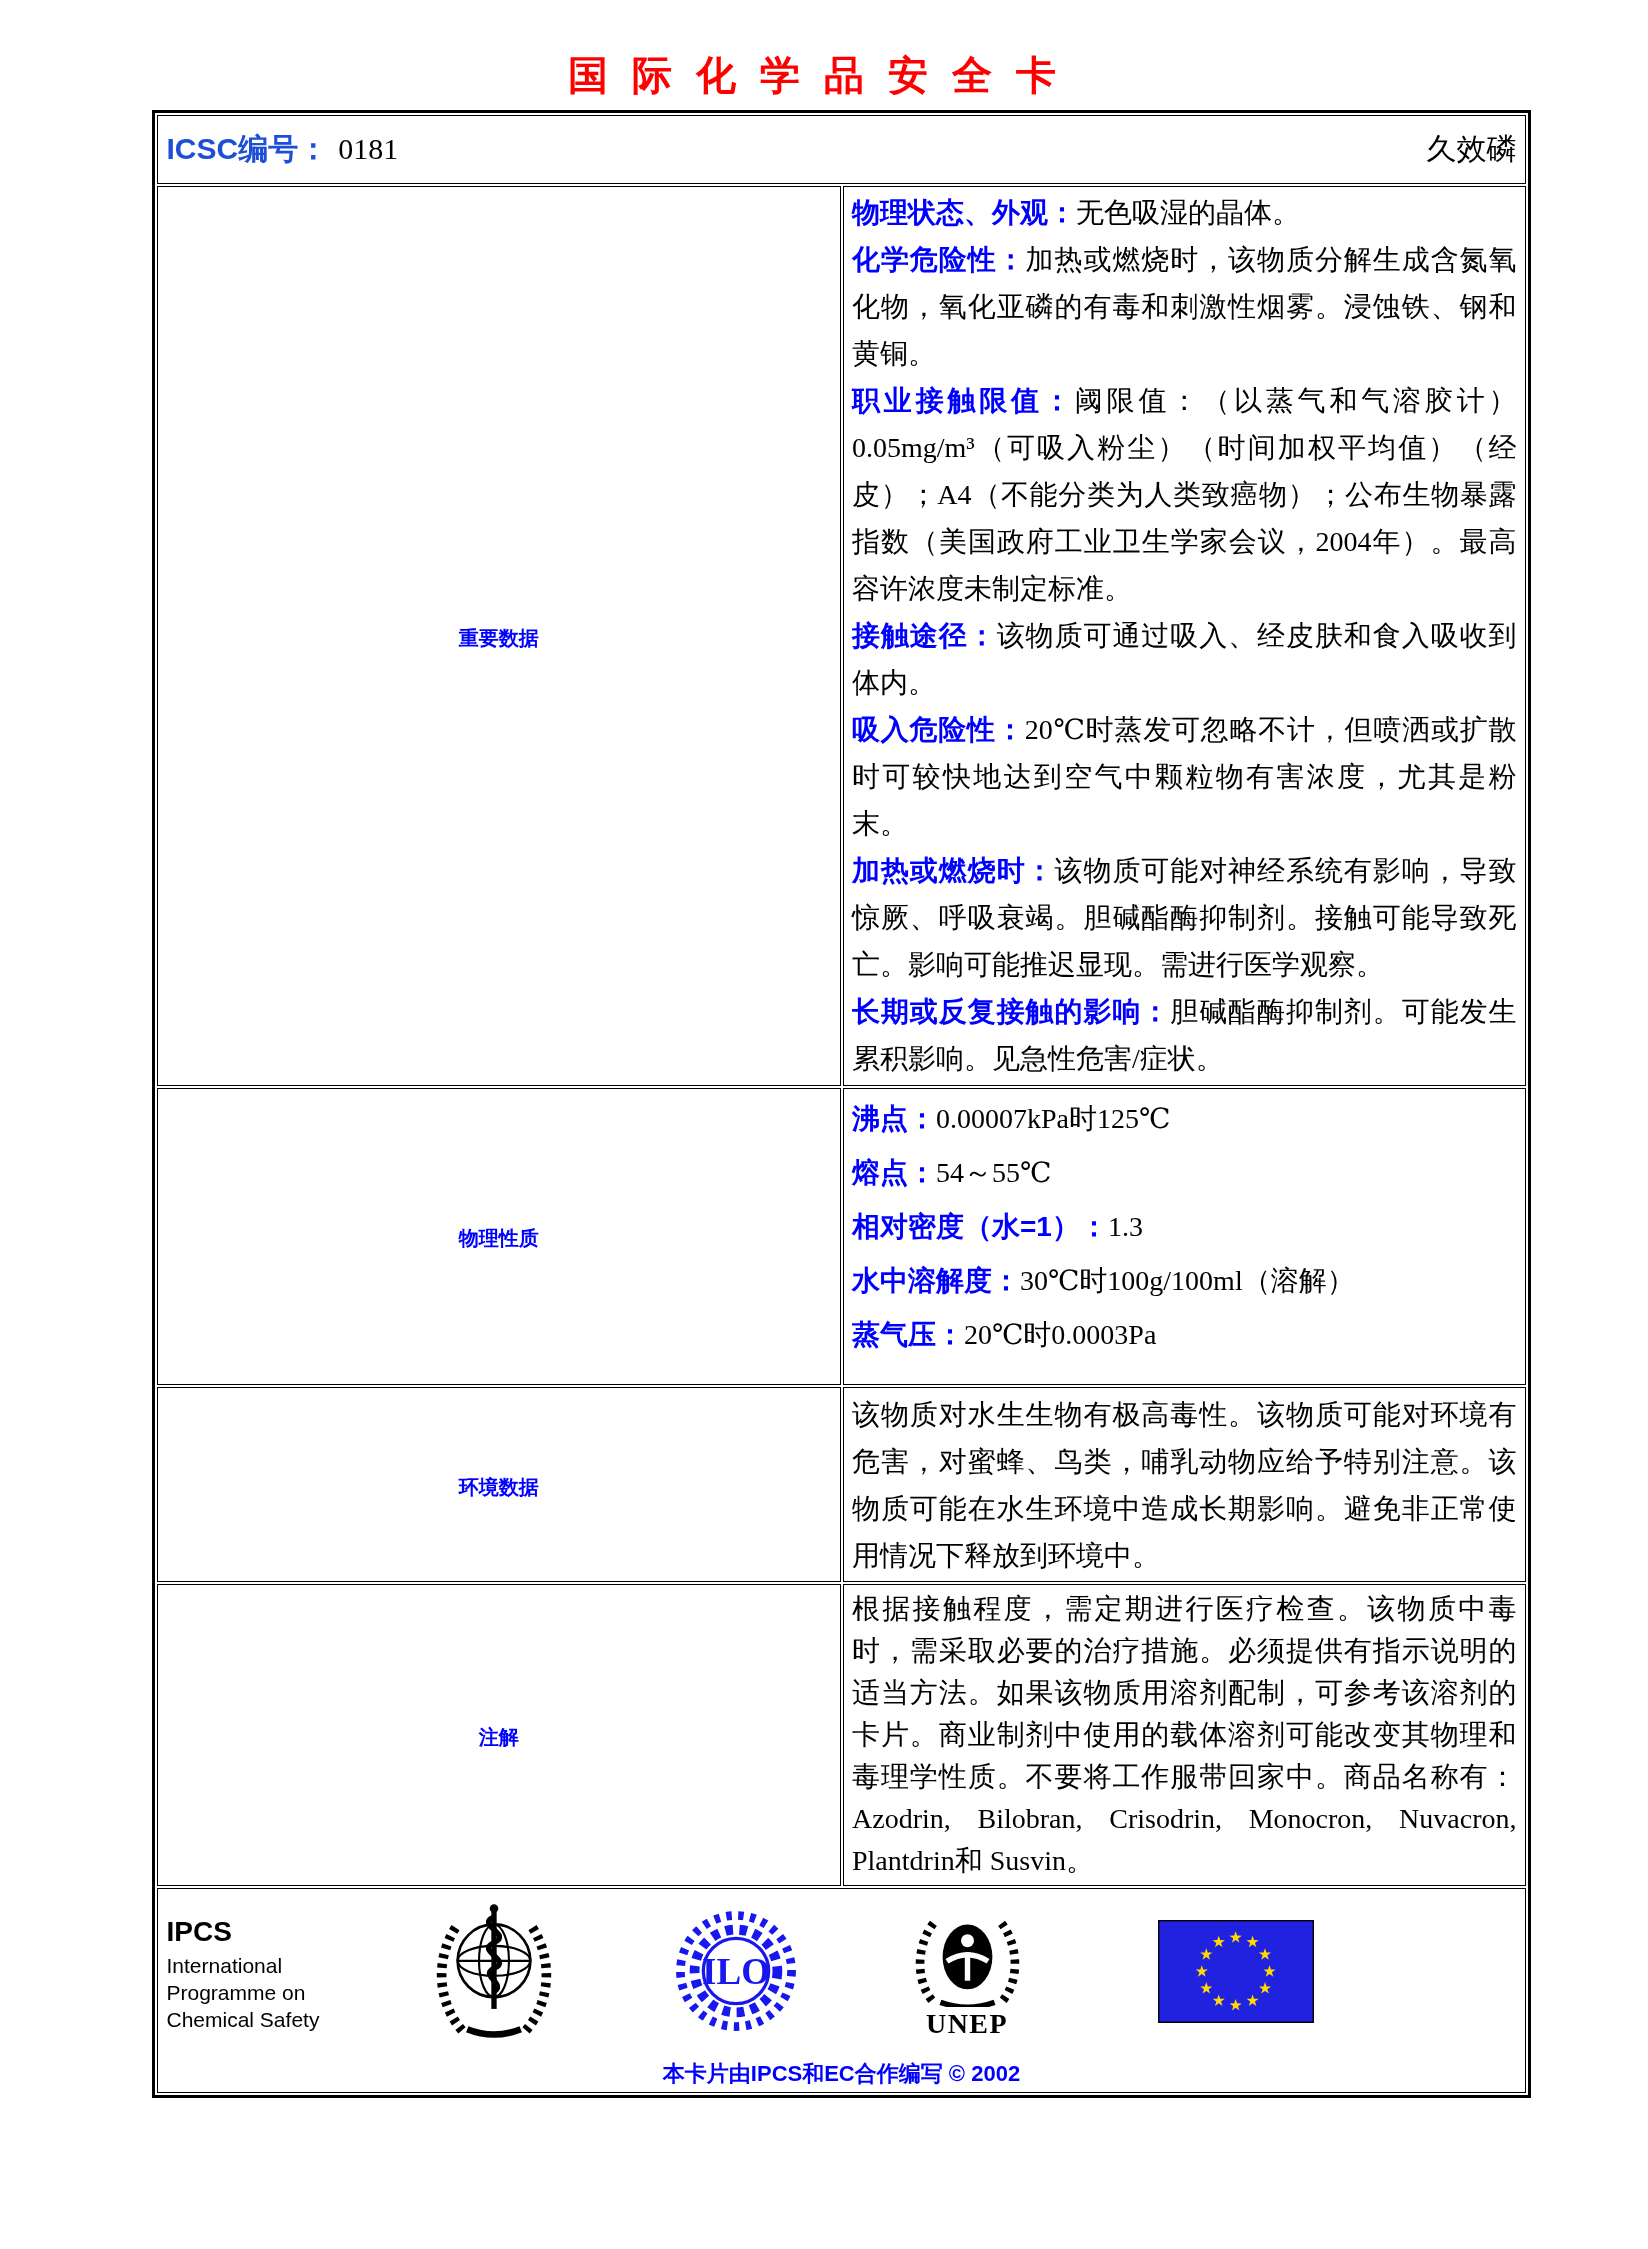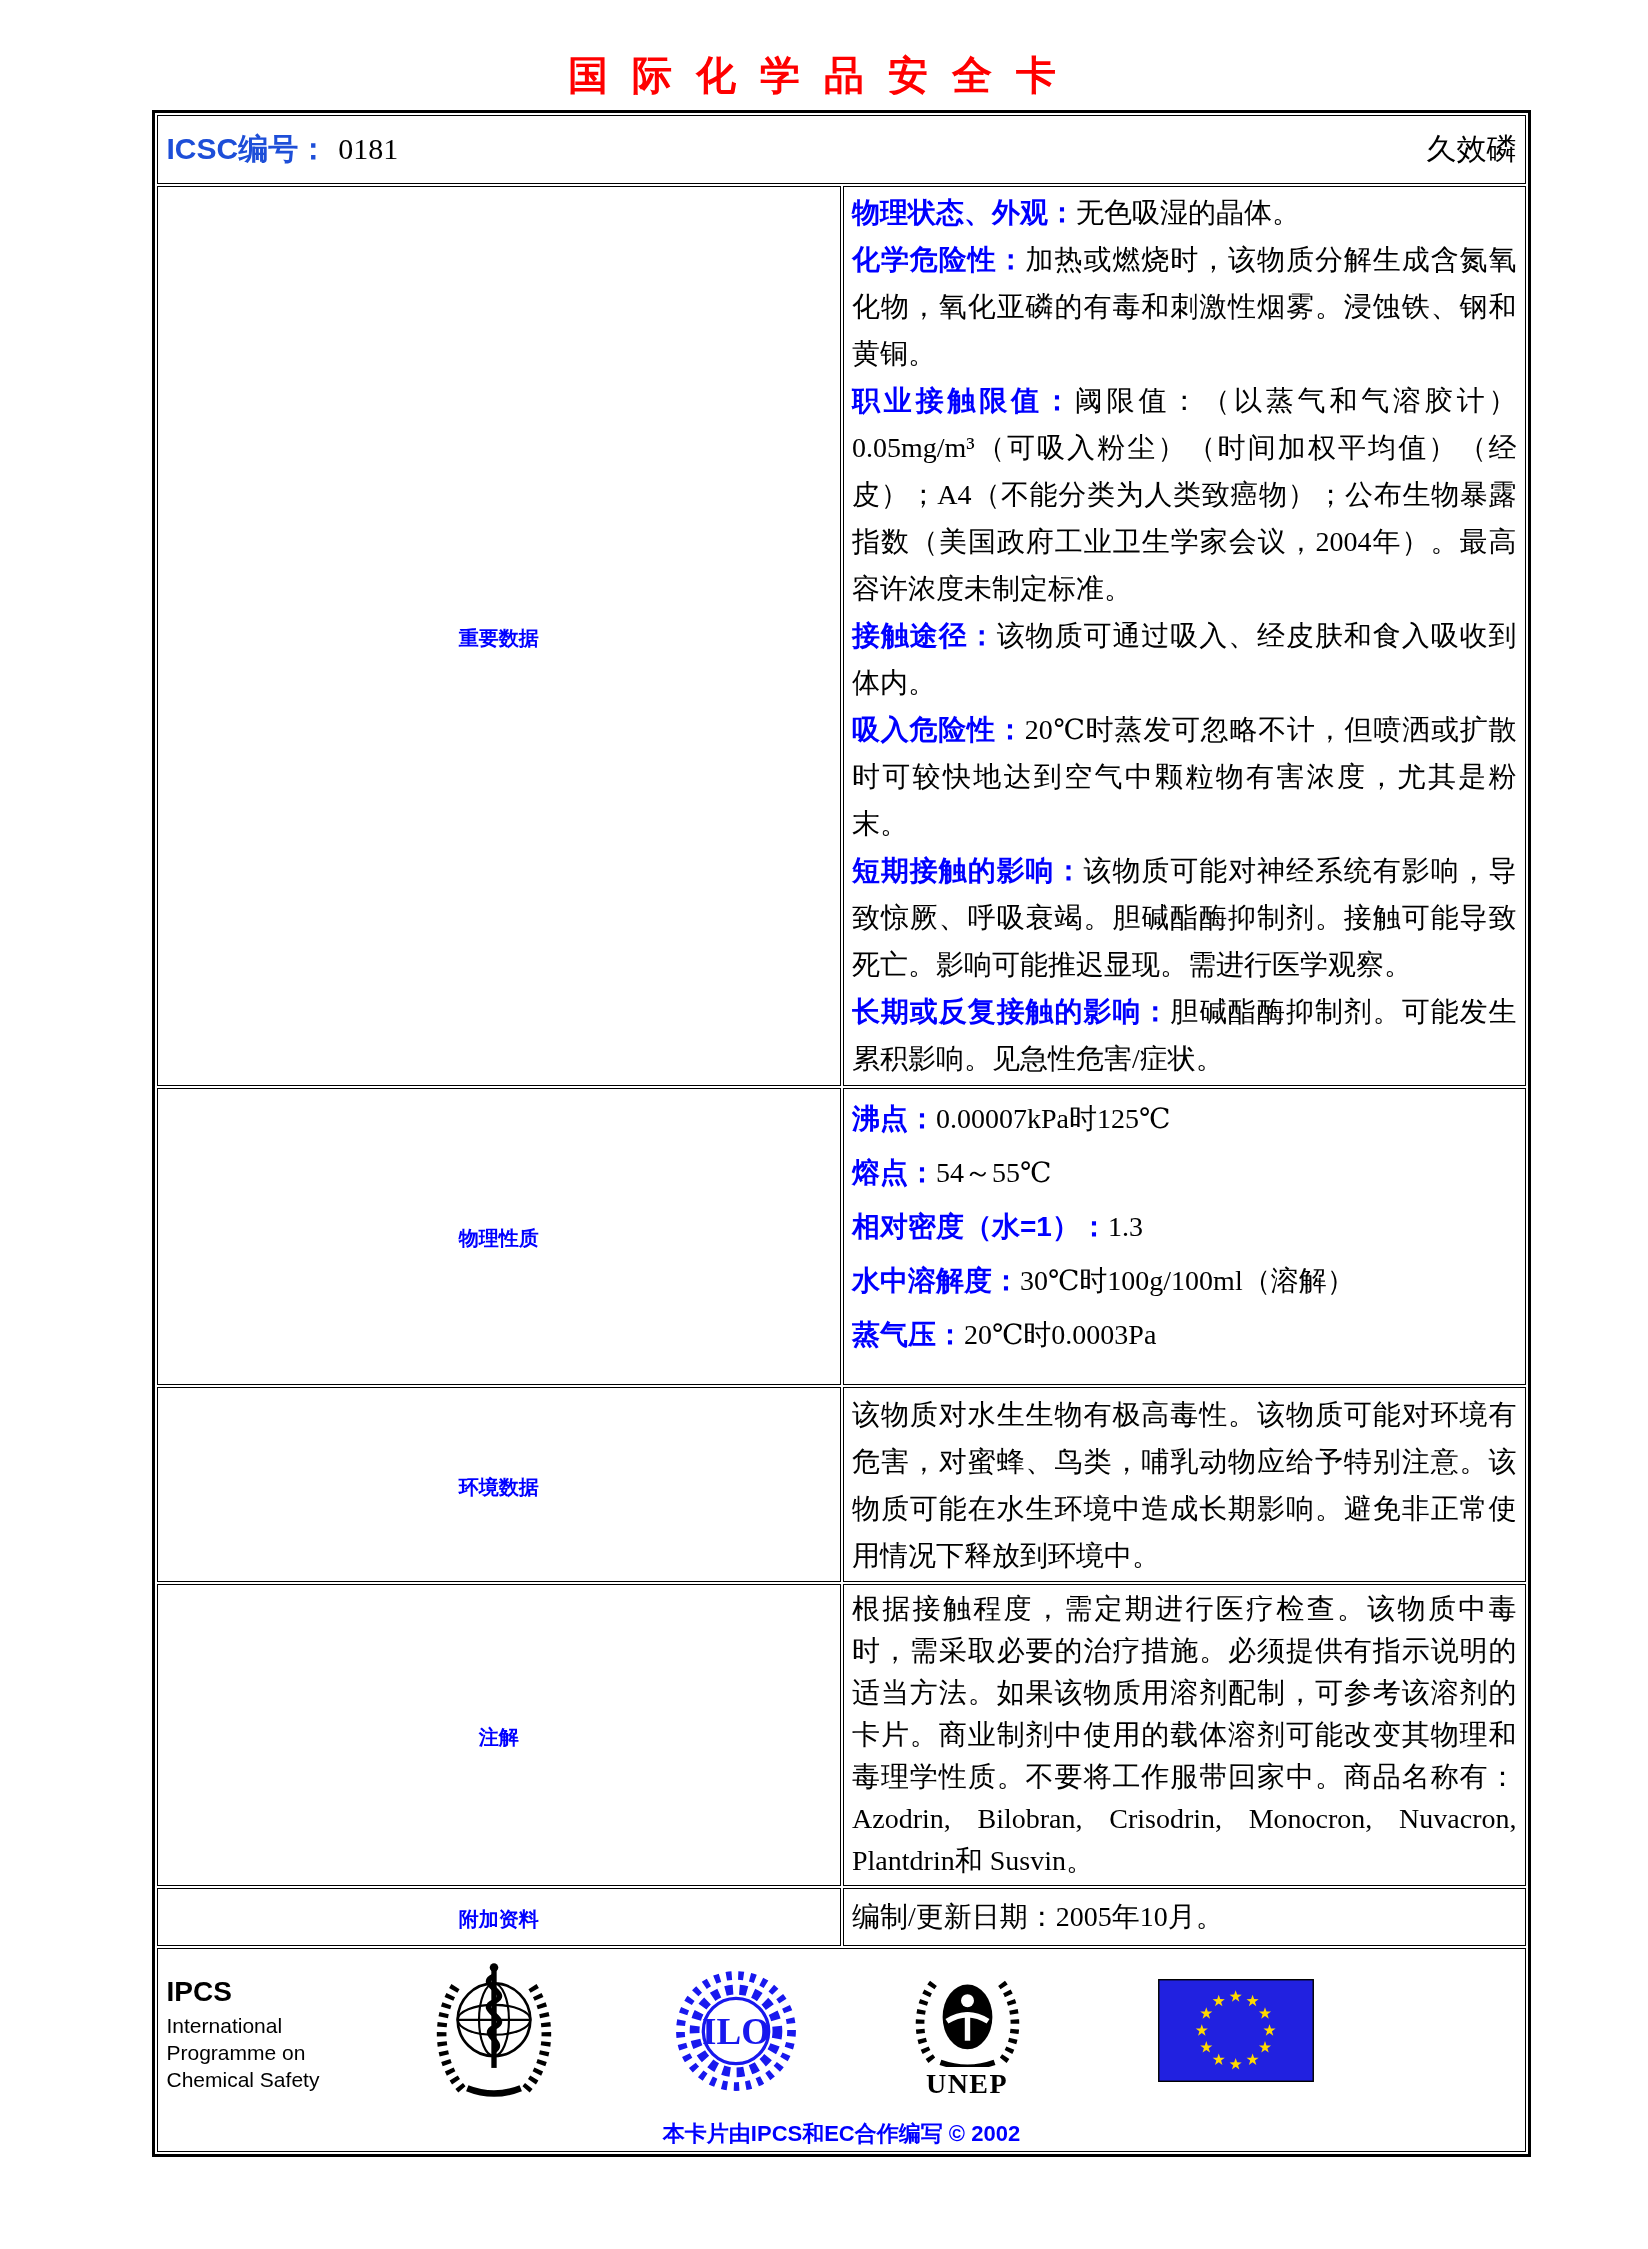--- a/index.html
+++ b/index.html
@@ -97,21 +97,21 @@
   <tr>
     <td class="rlabel">
       <span class="rlabel-text">重要数据</span>
     </td>
     <td class="imp">
       <p class="para"><span class="lbl">物理状态、外观：</span><span>无色吸湿的晶体。</span></p>
       <p class="para"><span class="lbl">化学危险性：</span><span>加热或燃烧时，该物质分解生成含氮氧化物，氧化亚磷的有毒和刺激性烟雾。浸蚀铁、钢和黄铜。</span></p>
       <p class="para"><span class="lbl">职业接触限值：</span><span>阈限值：（以蒸气和气溶胶计）0.05mg/m³（可吸入粉尘）（时间加权平均值）（经皮）；A4（不能分类为人类致癌物）；公布生物暴露指数（美国政府工业卫生学家会议，2004年）。最高容许浓度未制定标准。</span></p>
       <p class="para"><span class="lbl">接触途径：</span><span>该物质可通过吸入、经皮肤和食入吸收到体内。</span></p>
       <p class="para"><span class="lbl">吸入危险性：</span><span>20℃时蒸发可忽略不计，但喷洒或扩散时可较快地达到空气中颗粒物有害浓度，尤其是粉末。</span></p>
-      <p class="para"><span class="lbl">短期接触的影响：</span><span>该物质可能对神经系统有影响，导致惊厥、呼吸衰竭。胆碱酯酶抑制剂。接触可能导致死亡。影响可能推迟显现。需进行医学观察。</span></p>
+      <p class="para"><span class="lbl">加热或燃烧时：</span><span>该物质可能对神经系统有影响，导致惊厥、呼吸衰竭。胆碱酯酶抑制剂。接触可能导致死亡。影响可能推迟显现。需进行医学观察。</span></p>
       <p class="para"><span class="lbl">长期或反复接触的影响：</span><span>胆碱酯酶抑制剂。可能发生累积影响。见急性危害/症状。</span></p>
     </td>
   </tr>
 
   <tr>
     <td class="rlabel">
       <span class="rlabel-text">物理性质</span>
     </td>
     <td class="phys">
       <p class="para-phys"><span class="lbl">沸点：</span><span>0.00007kPa时125℃</span></p>
@@ -133,28 +133,20 @@
 
   <tr>
     <td class="rlabel">
       <span class="rlabel-text">注解</span>
     </td>
     <td class="notes">
       <p class="para-notes">根据接触程度，需定期进行医疗检查。该物质中毒时，需采取必要的治疗措施。必须提供有指示说明的适当方法。如果该物质用溶剂配制，可参考该溶剂的卡片。商业制剂中使用的载体溶剂可能改变其物理和毒理学性质。不要将工作服带回家中。商品名称有：Azodrin, Bilobran, Crisodrin, Monocron, Nuvacron, Plantdrin和 Susvin。</p>
     </td>
   </tr>
 
-  <tr>
-    <td class="rlabel">
-      <span class="rlabel-text">附加资料</span>
-    </td>
-    <td class="addl">
-      <p class="para">编制/更新日期：2005年10月。</p>
-    </td>
-  </tr>
 
   <tr>
     <td colspan="2" class="logoscell">
       <div class="logo-row">
         <div class="ipcs-block">
           <div class="ipcs-abbr">IPCS</div>
           <div class="ipcs-line">International</div>
           <div class="ipcs-line">Programme on</div>
           <div class="ipcs-line">Chemical Safety</div>
         </div>

